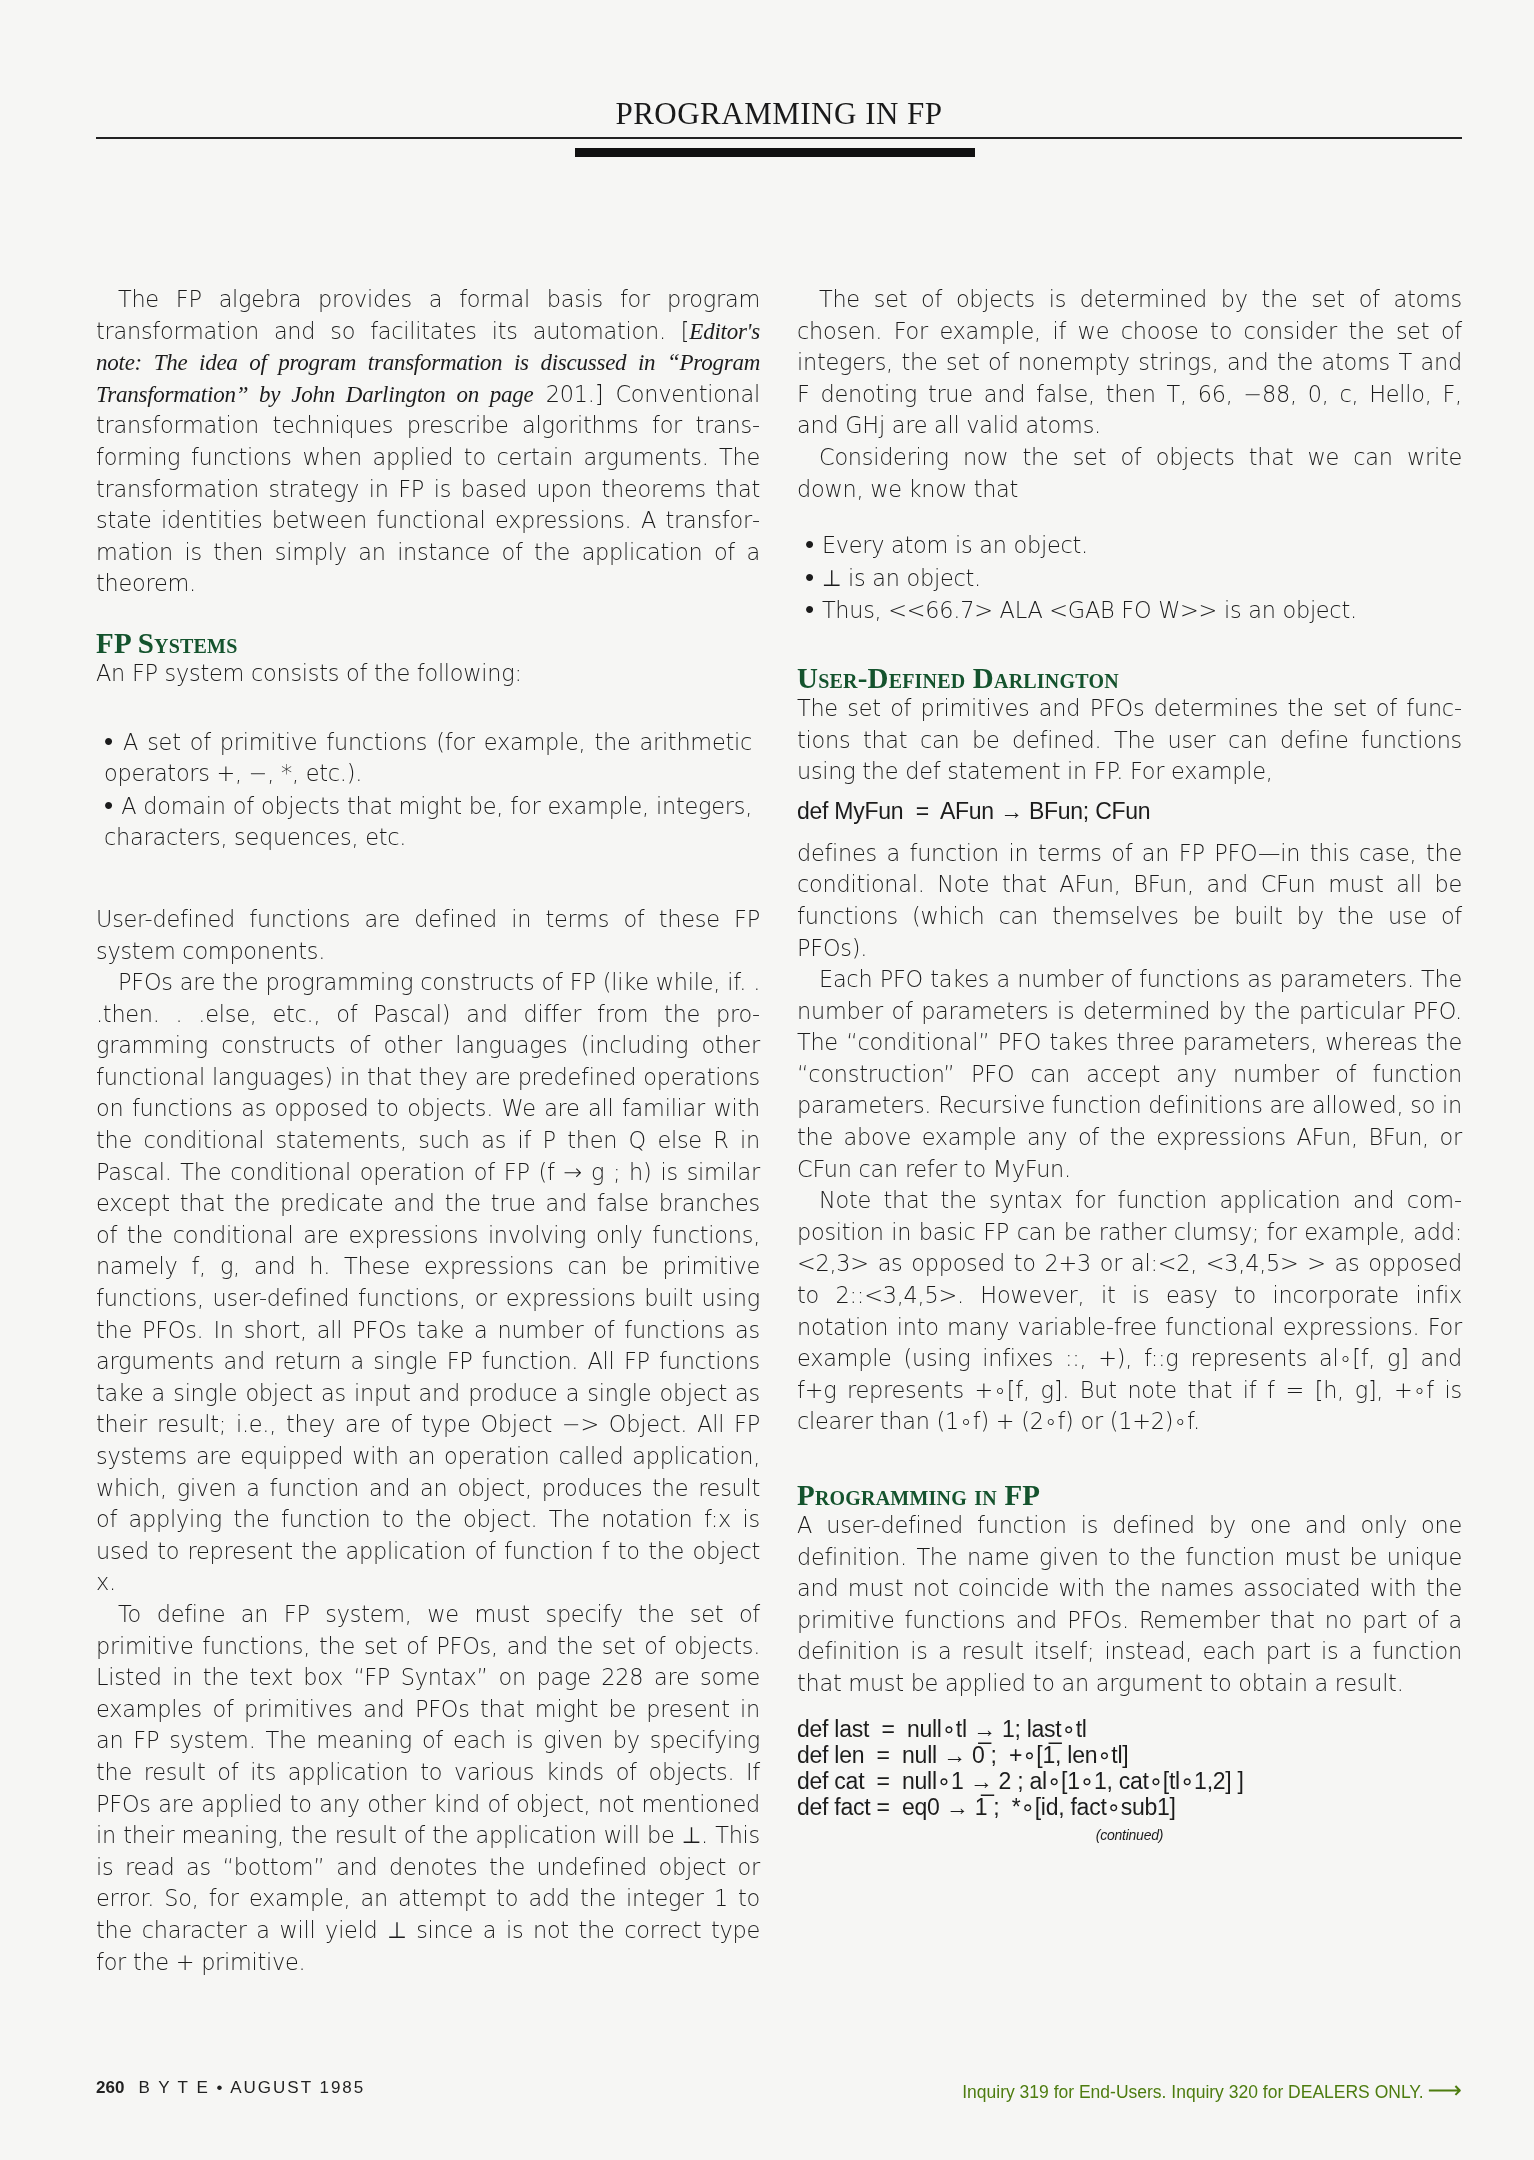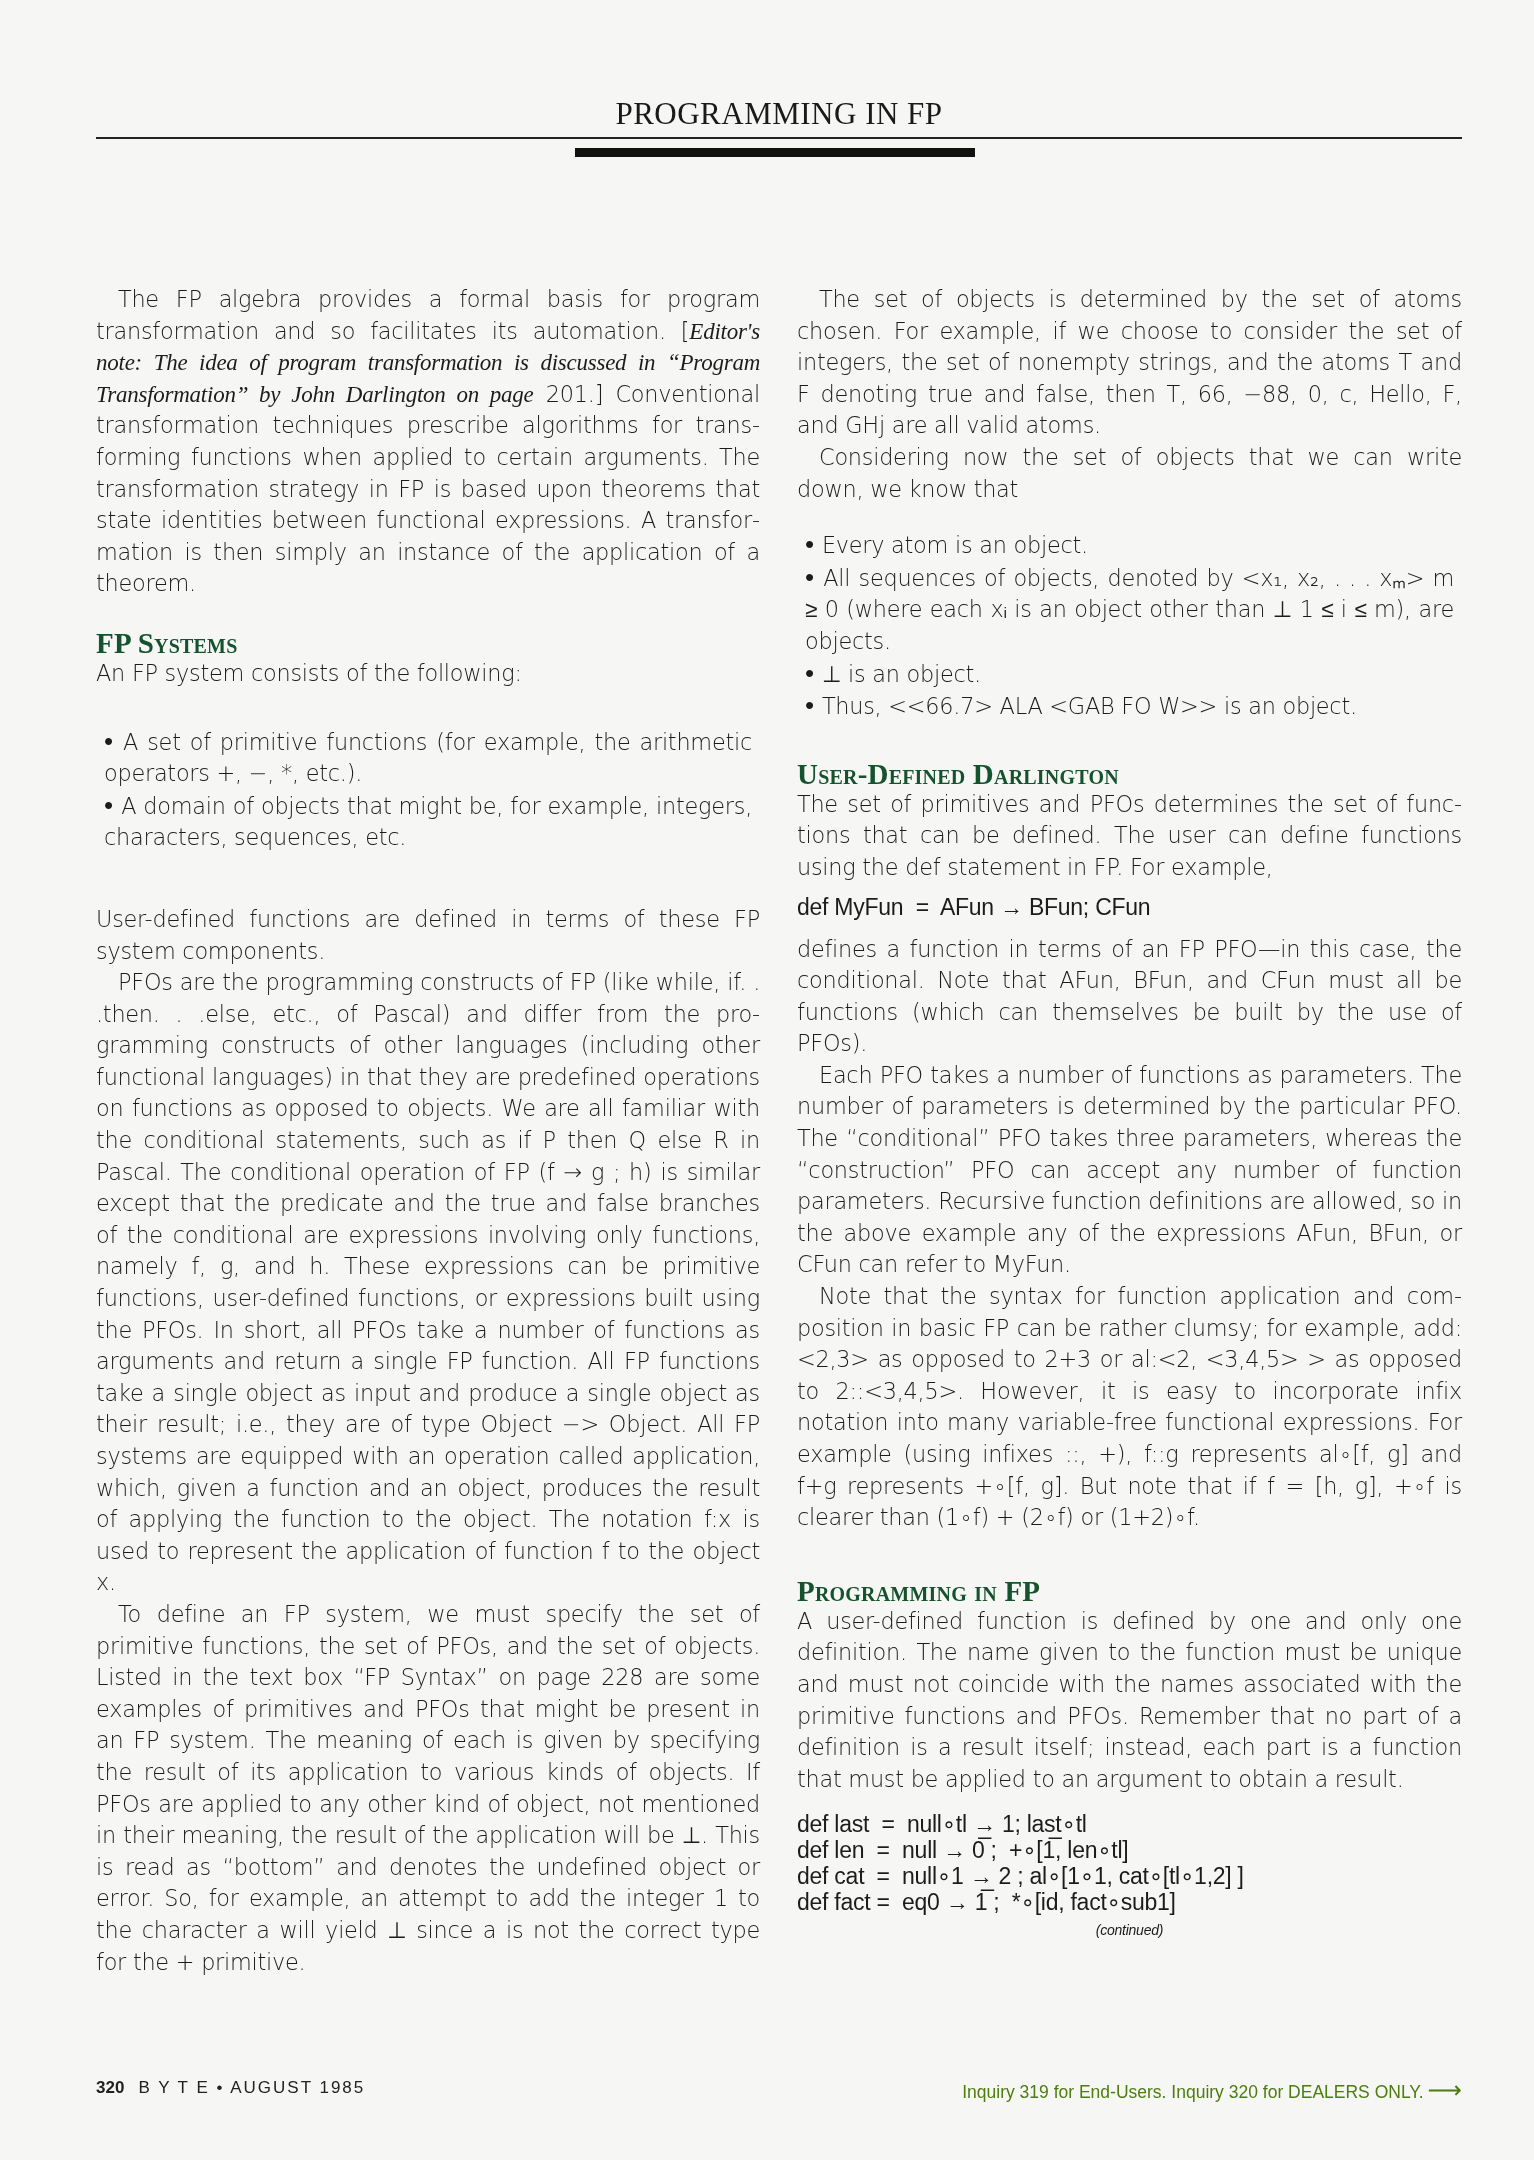--- a/index.html
+++ b/index.html
@@ -103,21 +103,20 @@
   <p class="indent">PFOs are the programming constructs of FP (like while, if. . .then. . .else, etc., of Pascal) and differ from the pro­gramming constructs of other languages (including other functional languages) in that they are predefined opera­tions on functions as opposed to objects. We are all familiar with the conditional statements, such as if P then Q else R in Pascal. The conditional operation of FP (f → g ; h) is similar except that the predicate and the true and false branches of the conditional are expressions involv­ing only functions, namely f, g, and h. These expressions can be primitive functions, user-defined functions, or ex­pressions built using the PFOs. In short, all PFOs take a number of functions as arguments and return a single FP function. All FP functions take a single object as input and produce a single object as their result; i.e., they are of type Object −&gt; Object. All FP systems are equipped with an operation called application, which, given a function and an object, produces the result of applying the function to the object. The notation f:x is used to represent the application of function f to the object x.</p>
   <p class="indent">To define an FP system, we must specify the set of primitive functions, the set of PFOs, and the set of ob­jects. Listed in the text box “FP Syntax” on page 228 are some examples of primitives and PFOs that might be pres­ent in an FP system. The meaning of each is given by speci­fying the result of its application to various kinds of ob­jects. If PFOs are applied to any other kind of object, not mentioned in their meaning, the result of the application will be ⊥. This is read as “bottom” and denotes the undefined object or error. So, for example, an attempt to add the integer 1 to the character a will yield ⊥ since a is not the correct type for the + primitive.</p>
 </div>
 
 <div class="col right">
   <p class="indent">The set of objects is determined by the set of atoms chosen. For example, if we choose to consider the set of integers, the set of nonempty strings, and the atoms T and F denoting true and false, then T, 66, −88, 0, c, Hello, F, and GHj are all valid atoms.</p>
   <p class="indent">Considering now the set of objects that we can write down, we know that</p>
   <div class="gap-s"></div>
   <ul class="bullets">
     <li>Every atom is an object.</li>
-    <li>All sequences of objects, denoted by &lt;x₁, x₂, . . . xₘ&gt; m ≥ 0 (where each xᵢ is an object other than ⊥ 1 ≤ i ≤ m), are objects.</li>
     <li>⊥ is an object.</li>
     <li>Thus, &lt;&lt;66.7&gt; ALA &lt;GAB FO W&gt;&gt; is an object.</li>
   </ul>
 
   <div class="gap-m"></div>
   <h2 class="section-head">User-Defined Darlington</h2>
   <p>The set of primitives and PFOs determines the set of func­tions that can be defined. The user can define functions using the def statement in FP. For example,</p>
   <div class="gap-s" style="height:10px"></div>
   <p class="code-line">def MyFun  =  AFun → BFun; CFun</p>
   <div class="gap-s" style="height:14px"></div>
@@ -132,17 +131,17 @@
   <div>
     <p class="code-line">def last  =  null∘tl → 1; last∘tl</p>
     <p class="code-line">def len  =  null → 0̅ ;  +∘[1̅, len∘tl]</p>
     <p class="code-line">def cat  =  null∘1 → 2 ; al∘[1∘1, cat∘[tl∘1,2] ]</p>
     <p class="code-line">def fact =  eq0 → 1̅ ;  *∘[id, fact∘sub1]</p>
   </div>
   <p class="continued">(continued)</p>
 </div>
 
 <div class="footer-left">
-  <span class="pg">320</span><span>B Y T E  •  AUGUST 1985</span>
+  <span class="pg">260</span><span>B Y T E  •  AUGUST 1985</span>
 </div>
 <div class="footer-right">
   <span>Inquiry 319 for End-Users. Inquiry 320 for DEALERS ONLY.</span><span class="arrow">⟶</span>
 </div>
 
 </body></html>

